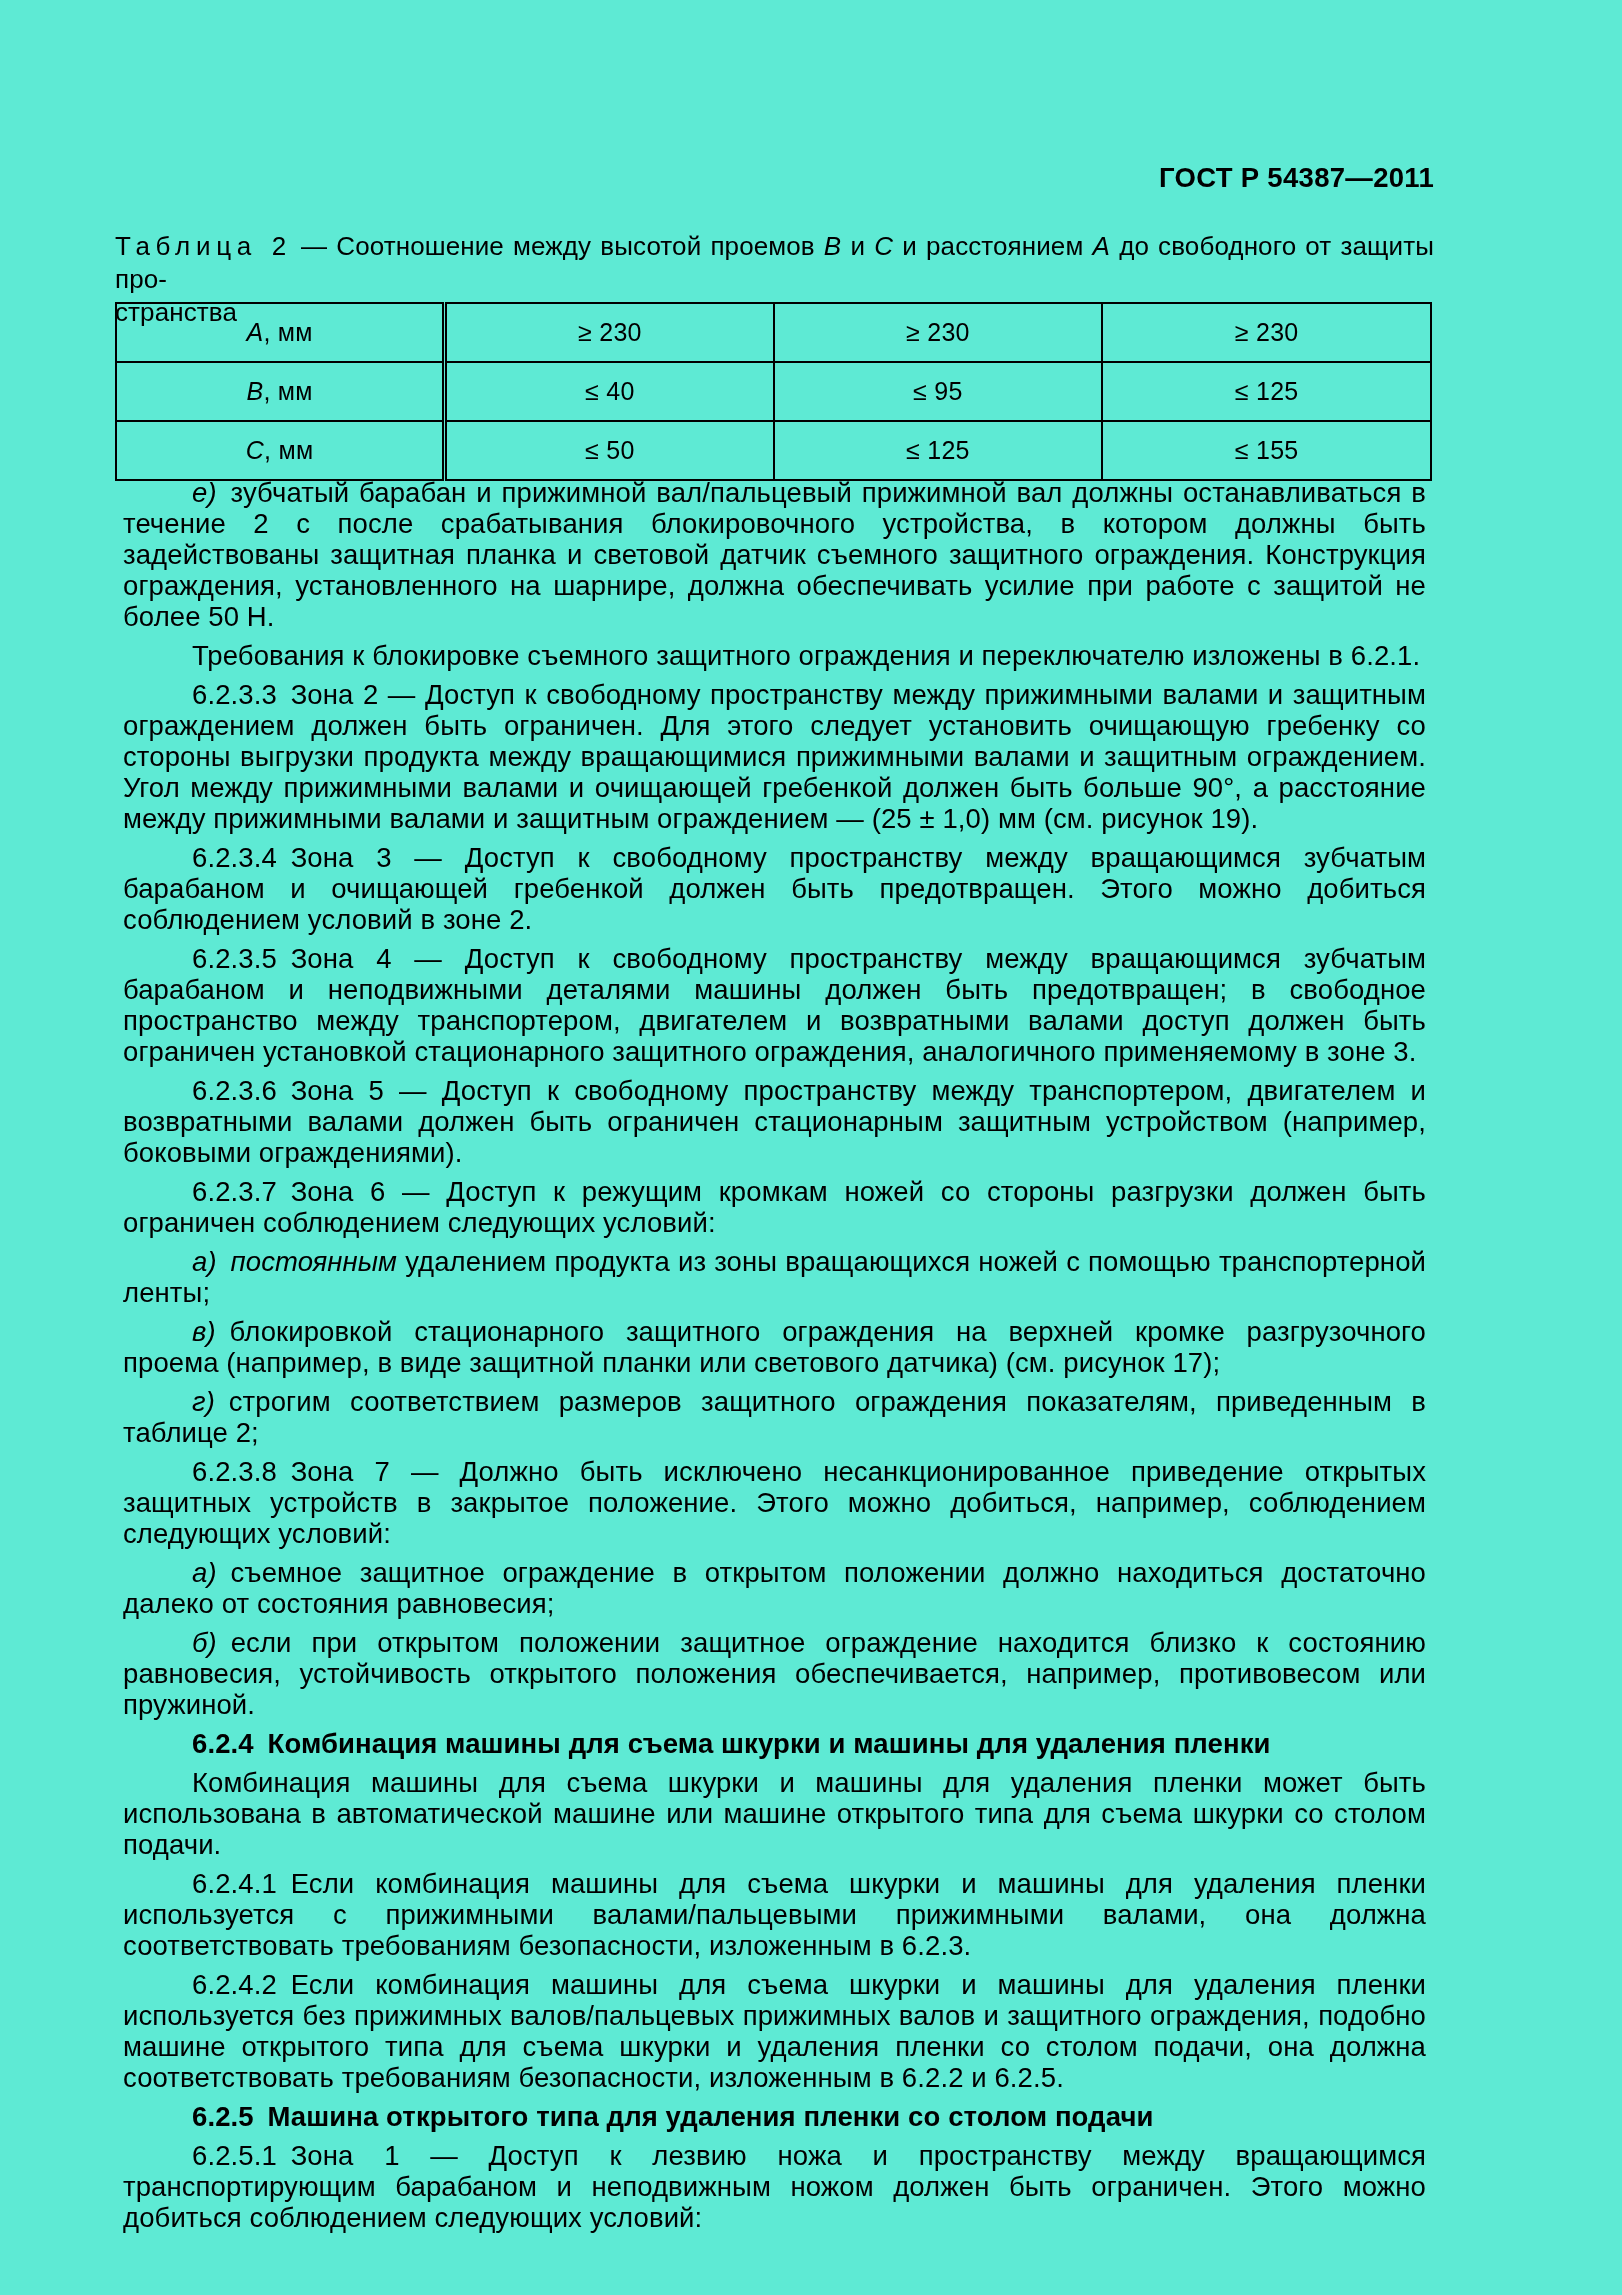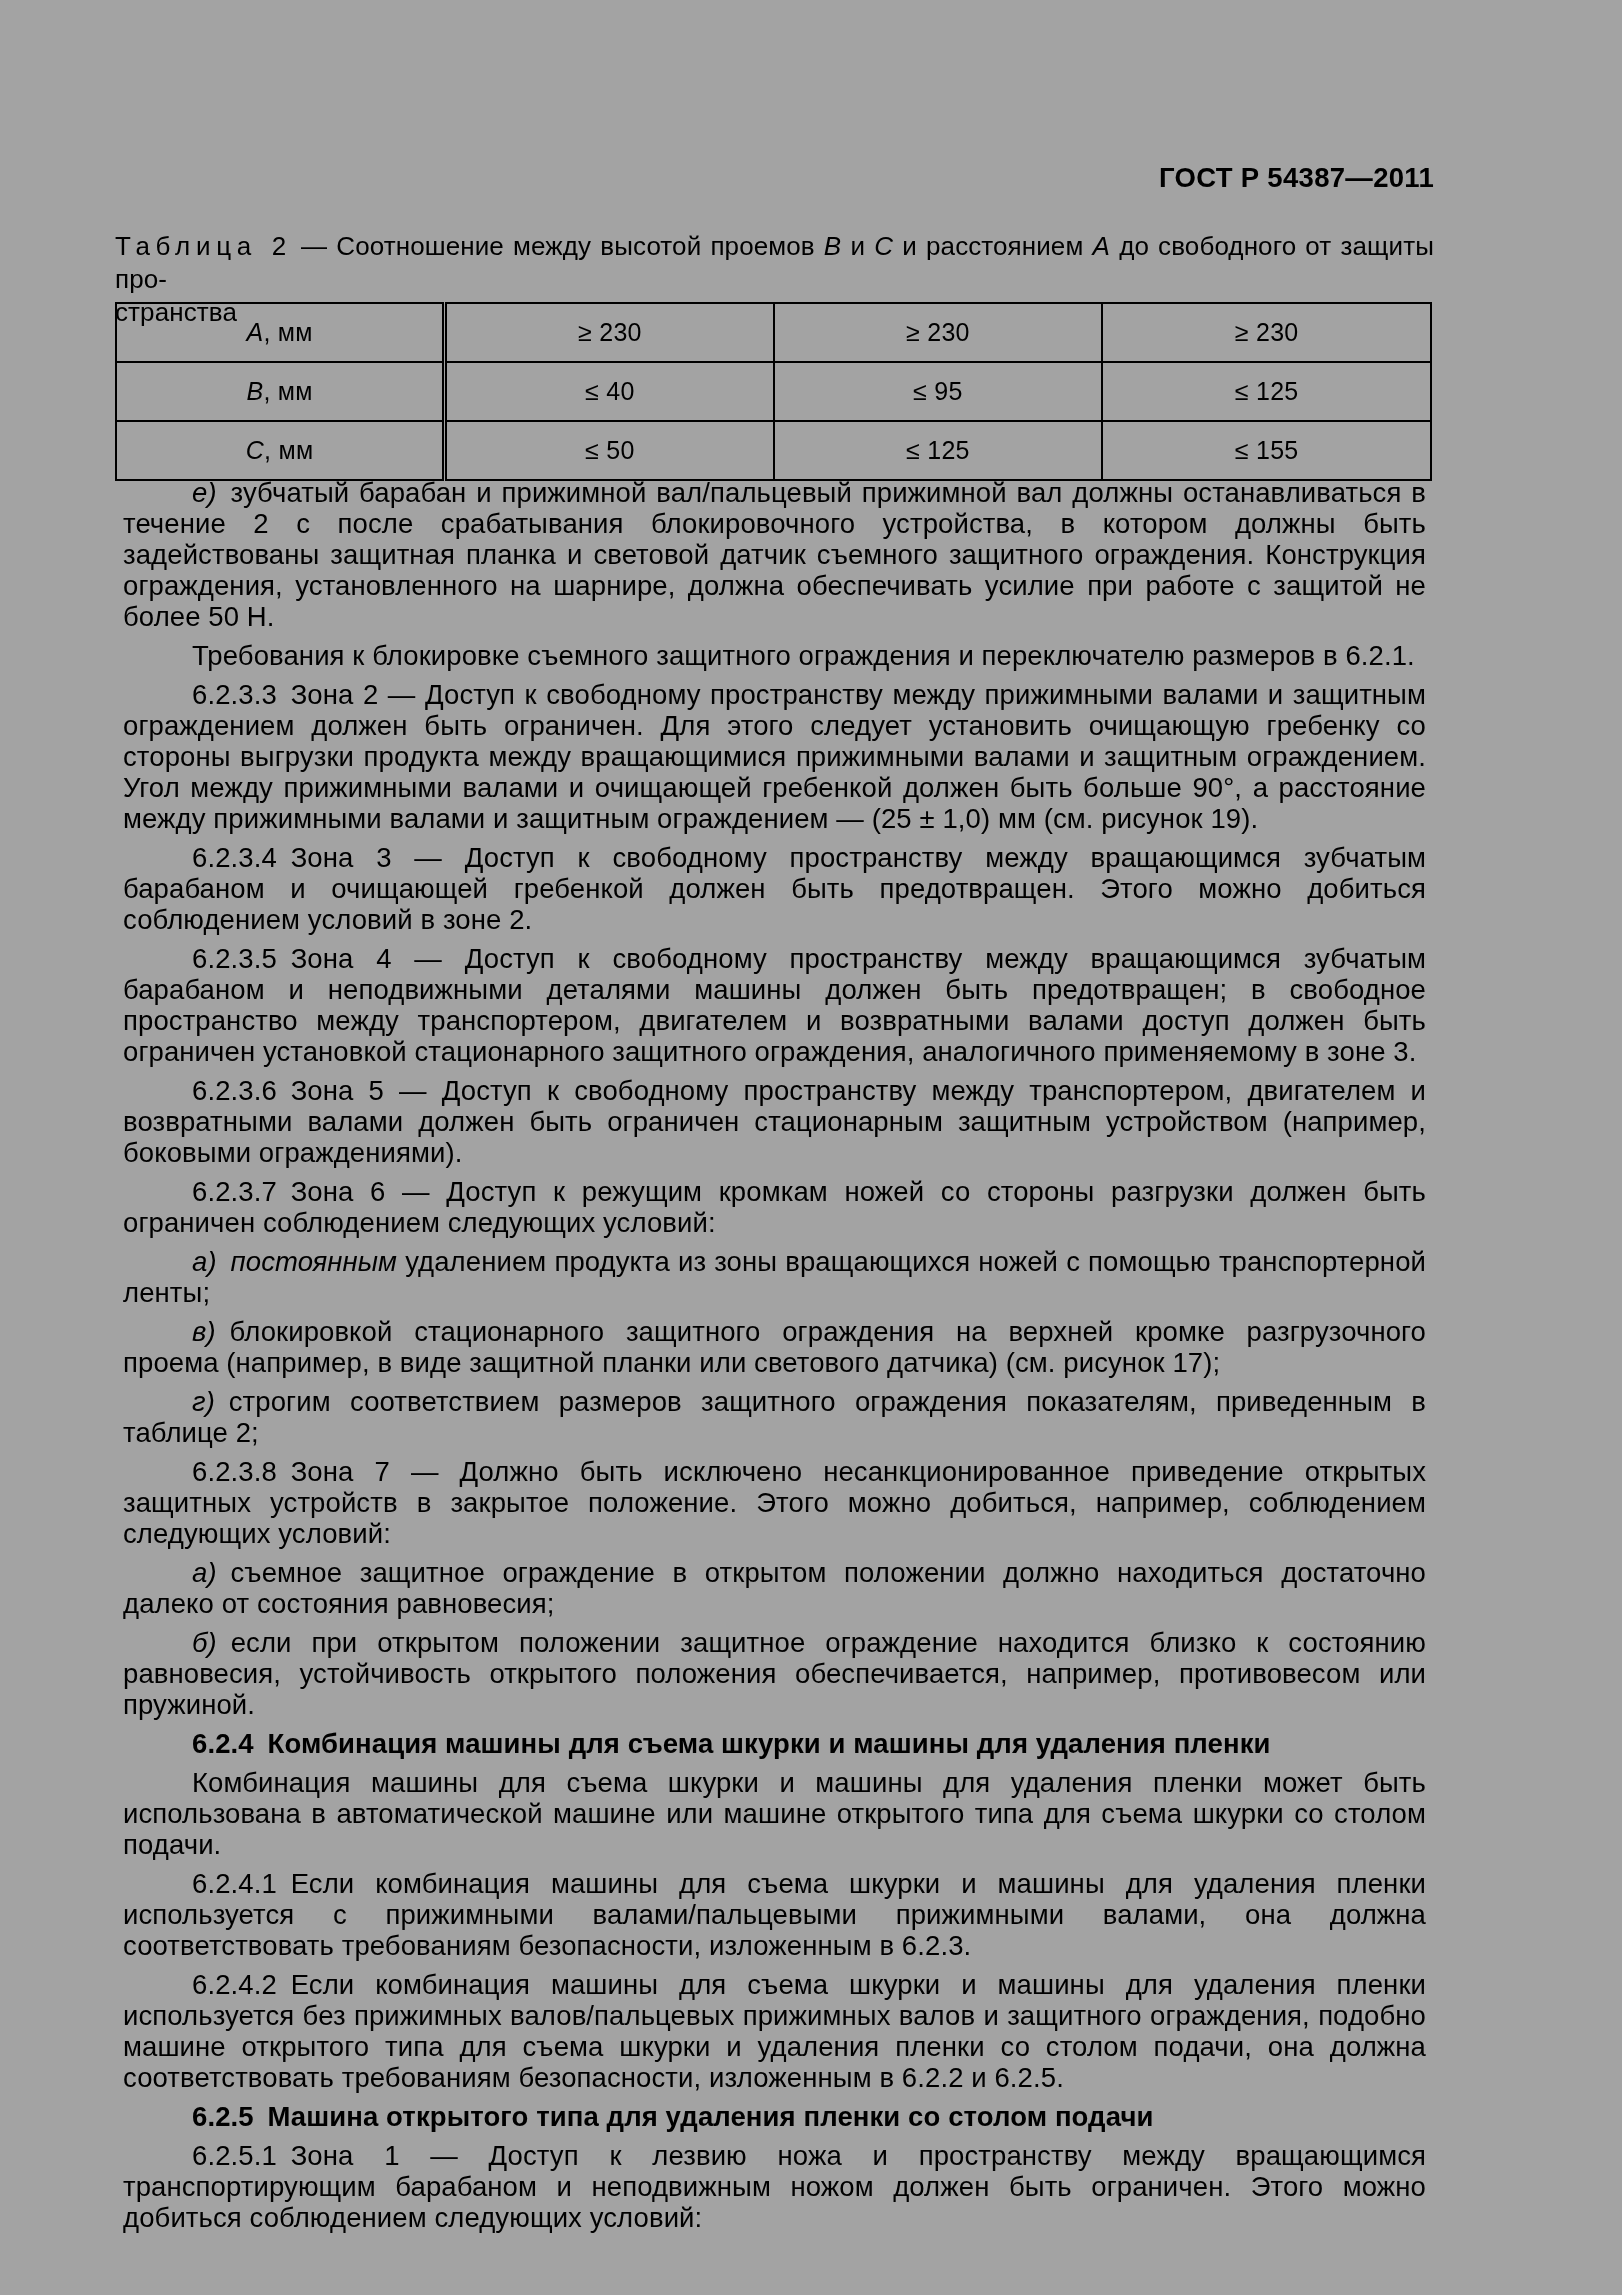--- a/index.html
+++ b/index.html
@@ -1,19 +1,19 @@
 <!DOCTYPE html>
 <html lang="ru" style="font-size:10.5px"><head>
 <meta charset="utf-8">
 <style>
   html,body{margin:0;padding:0;background:#ffffff;}
   .page{
     position:relative;
     width:1623px;height:2295px;
-    background:#a3a3a3;color:#000;
+    background:#5eead4;color:#000;
     font-family:"Liberation Sans",sans-serif;
     overflow:hidden;
   }
   .it{font-style:italic;}
   .bd{font-weight:bold;}
   .spaced{letter-spacing:0.22em;}
   .doc-header{
     position:absolute;top:162px;left:115px;width:1319px;
     text-align:right;font-weight:bold;font-size:27.5px;
     letter-spacing:0.3px;
@@ -78,21 +78,21 @@
           <td><span class="it">С</span><span>, мм</span></td>
           <td>≤ 50</td>
           <td>≤ 125</td>
           <td>≤ 155</td>
         </tr>
       </tbody>
   </table>
 
   <div class="body-text">
       <p class="para"><span class="it">е)</span><span> зубчатый барабан и прижимной вал/пальцевый прижимной вал должны останавливаться в течение 2 с после срабатывания блокировочного устройства, в котором должны быть задействованы защитная планка и световой датчик съемного защитного ограждения. Конструкция ограждения, установленного на шарнире, должна обеспечивать усилие при работе с защитой не более 50 Н.</span></p>
-      <p class="para"><span>Требования к блокировке съемного защитного ограждения и переключателю размеров в 6.2.1.</span></p>
+      <p class="para"><span>Требования к блокировке съемного защитного ограждения и переключателю изложены в 6.2.1.</span></p>
       <p class="para"><span>6.2.3.3 Зона 2 — Доступ к свободному пространству между прижимными валами и защитным ограждением должен быть ограничен. Для этого следует установить очищающую гребенку со стороны выгрузки продукта между вращающимися прижимными валами и защитным ограждением. Угол между прижимными валами и очищающей гребенкой должен быть больше 90°, а расстояние между прижимными валами и защитным ограждением — (25 ± 1,0) мм (см. рисунок 19).</span></p>
       <p class="para"><span>6.2.3.4 Зона 3 — Доступ к свободному пространству между вращающимся зубчатым барабаном и очищающей гребенкой должен быть предотвращен. Этого можно добиться соблюдением условий в зоне 2.</span></p>
       <p class="para"><span>6.2.3.5 Зона 4 — Доступ к свободному пространству между вращающимся зубчатым барабаном и неподвижными деталями машины должен быть предотвращен; в свободное пространство между транспортером, двигателем и возвратными валами доступ должен быть ограничен установкой стационарного защитного ограждения, аналогичного применяемому в зоне 3.</span></p>
       <p class="para"><span>6.2.3.6 Зона 5 — Доступ к свободному пространству между транспортером, двигателем и возвратными валами должен быть ограничен стационарным защитным устройством (например, боковыми ограждениями).</span></p>
       <p class="para"><span>6.2.3.7 Зона 6 — Доступ к режущим кромкам ножей со стороны разгрузки должен быть ограничен соблюдением следующих условий:</span></p>
       <p class="para"><span class="it">а) постоянным</span><span> удалением продукта из зоны вращающихся ножей с помощью транспортерной ленты;</span></p>
       <p class="para"><span class="it">в)</span><span> блокировкой стационарного защитного ограждения на верхней кромке разгрузочного проема (например, в виде защитной планки или светового датчика) (см. рисунок 17);</span></p>
       <p class="para"><span class="it">г)</span><span> строгим соответствием размеров защитного ограждения показателям, приведенным в таблице 2;</span></p>
       <p class="para"><span>6.2.3.8 Зона 7 — Должно быть исключено несанкционированное приведение открытых защитных устройств в закрытое положение. Этого можно добиться, например, соблюдением следующих условий:</span></p>
       <p class="para"><span class="it">а)</span><span> съемное защитное ограждение в открытом положении должно находиться достаточно далеко от состояния равновесия;</span></p>

